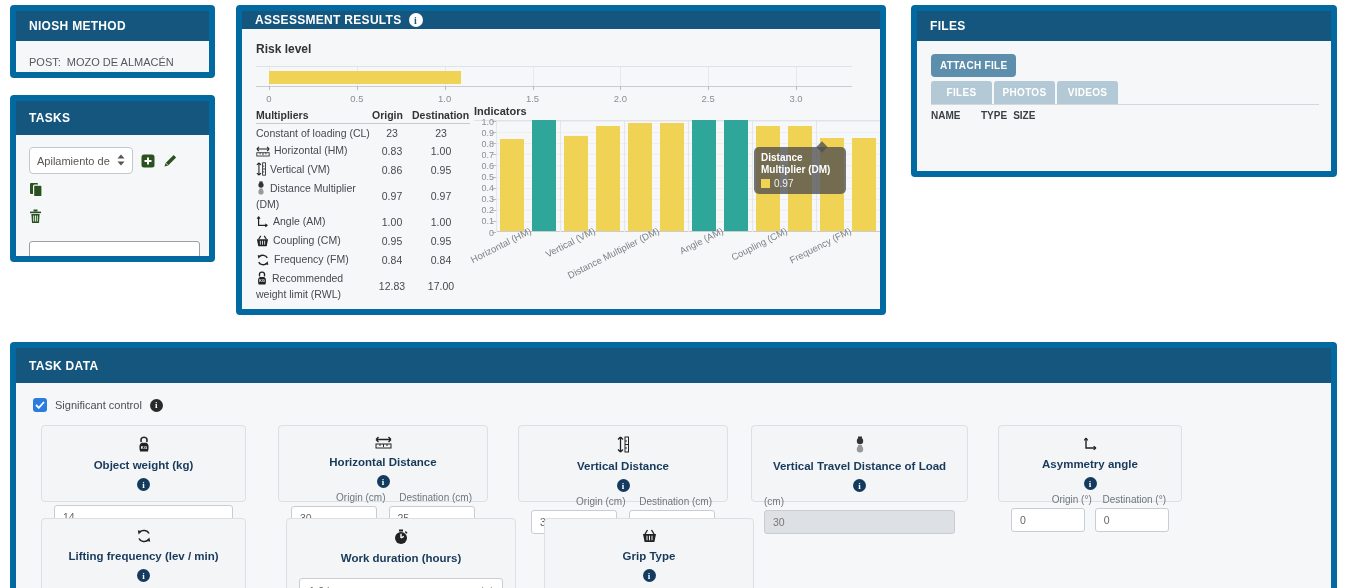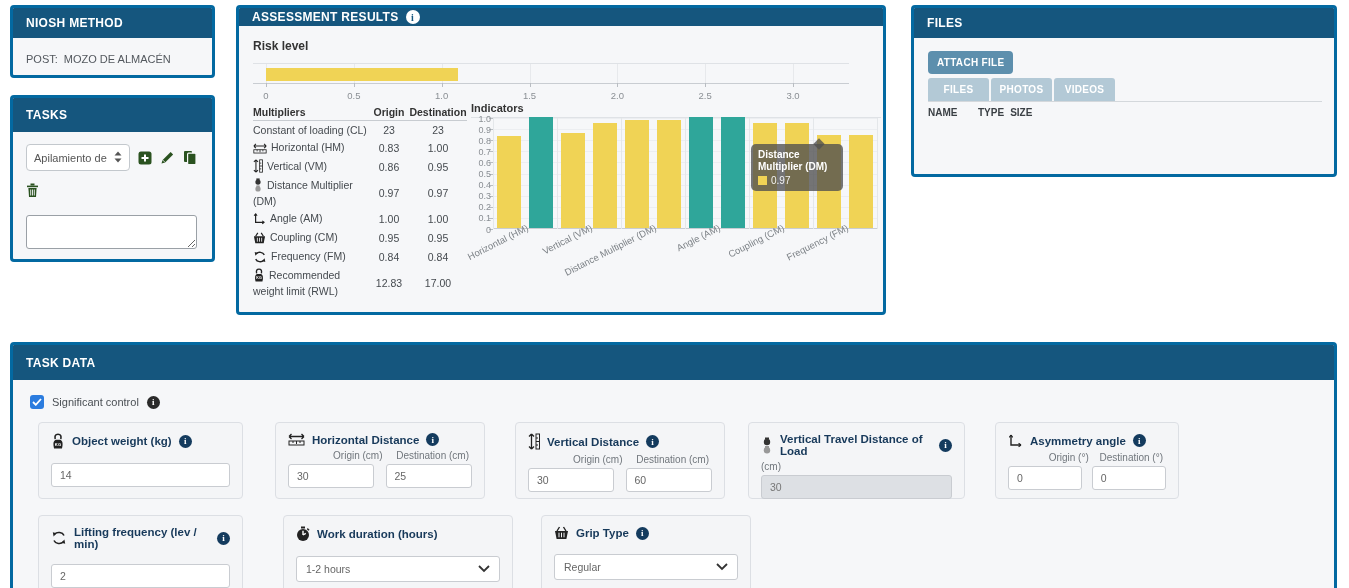--- a/index.html
+++ b/index.html
@@ -1,19 +1,19 @@
 <!DOCTYPE html>
 <html><head>
 <meta charset="utf-8">
 <style>
   * { box-sizing: border-box; margin: 0; padding: 0; }
   html,body { width:1349px; height:588px; overflow:hidden; background:#ffffff;
               font-family:"Liberation Sans", sans-serif; color:#444; }
 
-  .panel { position:absolute; background:#f6f7f9; border:3px solid #0369a1; border-radius:4px; overflow:hidden; }
+  .panel { position:absolute; background:#f6f7f9; border:6px solid #0369a1; border-radius:4px; overflow:hidden; }
   .panel-header { background:#15567E; color:#fff; font-size:12px; font-weight:bold;
                   letter-spacing:.3px; display:flex; align-items:center; gap:7px; padding:0 13px; }
 
   
   #niosh-panel { left:10px; top:5px; width:205px; height:73px; }
   #niosh-panel .panel-header { height:30px; }
   .niosh-body { padding:15px 13px; font-size:11px; color:#53585e; }
   .niosh-body b { font-weight:normal; margin-right:6px; }
 
   #tasks-panel { left:10px; top:95px; width:205px; height:167px; }
@@ -38,21 +38,21 @@
   #risk-bar { position:absolute; left:0; top:4px; height:13px; background:#F0D355; }
   .r-grid { position:absolute; top:0; width:1px; height:19px; background:#e7e9ec; }
   #risk-axis { position:absolute; left:0; top:19px; width:596px; border-top:1px solid #c9cdd2; }
   .r-tick { position:absolute; top:19px; width:1px; height:4px; background:#b9bdc2; }
   .r-lab { position:absolute; top:26px; font-size:9.5px; color:#8a8f94; transform:translateX(-50%); }
 
   
   #mult-table { position:absolute; left:14px; top:80px; width:214px; font-size:10.5px; color:#454a4f; }
   .m-head, .m-row { display:grid; grid-template-columns:1fr 40px 58px; align-items:center; }
   .m-head { font-weight:bold; color:#333; border-bottom:1px solid #c8ccd1; padding-bottom:2px; }
-  .m-head span:nth-child(2), .m-head span:nth-child(3) { text-align:center; }
+  .m-head span:nth-child(2), .m-head span:nth-child(3) { }
   .m-row { padding:1.5px 0; }
   .m-row .m-val { text-align:center; }
   .m-lab { display:inline; line-height:1.35; }
   .m-ico { display:inline-block; vertical-align:-3px; margin-right:4px; }
   .m-risk { margin-top:5px; }
 
   
   #indicators { position:absolute; left:232px; top:76px; width:410px; height:200px; }
   #ind-title { position:relative; font-size:11px; font-weight:bold; color:#333; padding-bottom:3px;
                border-bottom:1px solid #dfe2e6; }
@@ -98,21 +98,21 @@
   .info-badge { width:13px; height:13px; border-radius:50%; background:#143B5E; color:#fff; font-size:9px;
                 font-weight:bold; display:inline-flex; align-items:center; justify-content:center;
                 font-family:"Liberation Serif",serif; flex:none; }
   .info-badge.dark { background:#2a2a2a; }
   .info-badge.light { background:#fff; color:#15567E; width:14px; height:14px; font-size:10px; }
 
   .cards-row { display:flex; margin-left:25px; }
   #cards-row-1 { margin-top:13px; }
   #cards-row-2 { margin-top:16px; }
   .card { background:#f4f5f7; border:1px solid #dcdfe4; border-radius:4px; padding:10px 12px 12px; height:77px; }
-  .card-head { display:flex; align-items:center; gap:7px; font-size:11.5px; font-weight:bold; color:#17395A; }
+  .card-head { display:flex; align-items:center; gap:7px; font-size:11.5px; font-weight:bold; color:#17395A;flex-direction:column; }
   .card-ico { display:inline-flex; flex:none; }
   .sub-labels { display:flex; justify-content:flex-end; margin-top:4px; font-size:10px; color:#70767c; }
   .sub-labels span { width:47%; text-align:right; padding-right:3px; }
   .sub-label-left { margin-top:4px; font-size:10px; color:#70767c; }
   .inputs-2 { display:flex; justify-content:space-between; margin-top:3px; }
   .inputs-2 input { width:47%; }
   .card input { height:24px; border:1px solid #c9ccd1; border-radius:3px; background:#fff; color:#666;
                 font-size:10.5px; padding:0 8px; font-family:"Liberation Sans",sans-serif; }
   .input-wide { width:100%; margin-top:14px; }
   .card input:disabled { background:#dde0e4; color:#777; }

